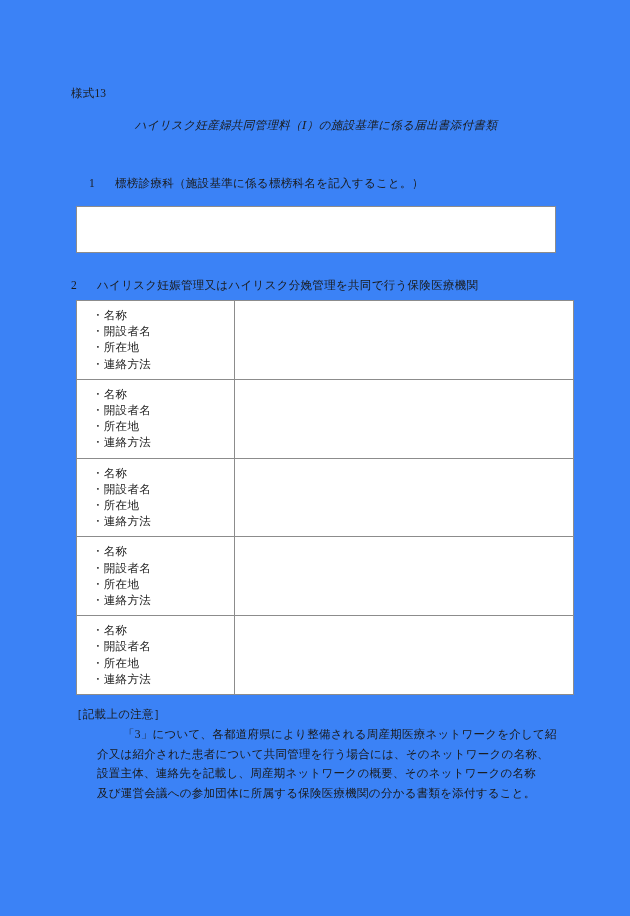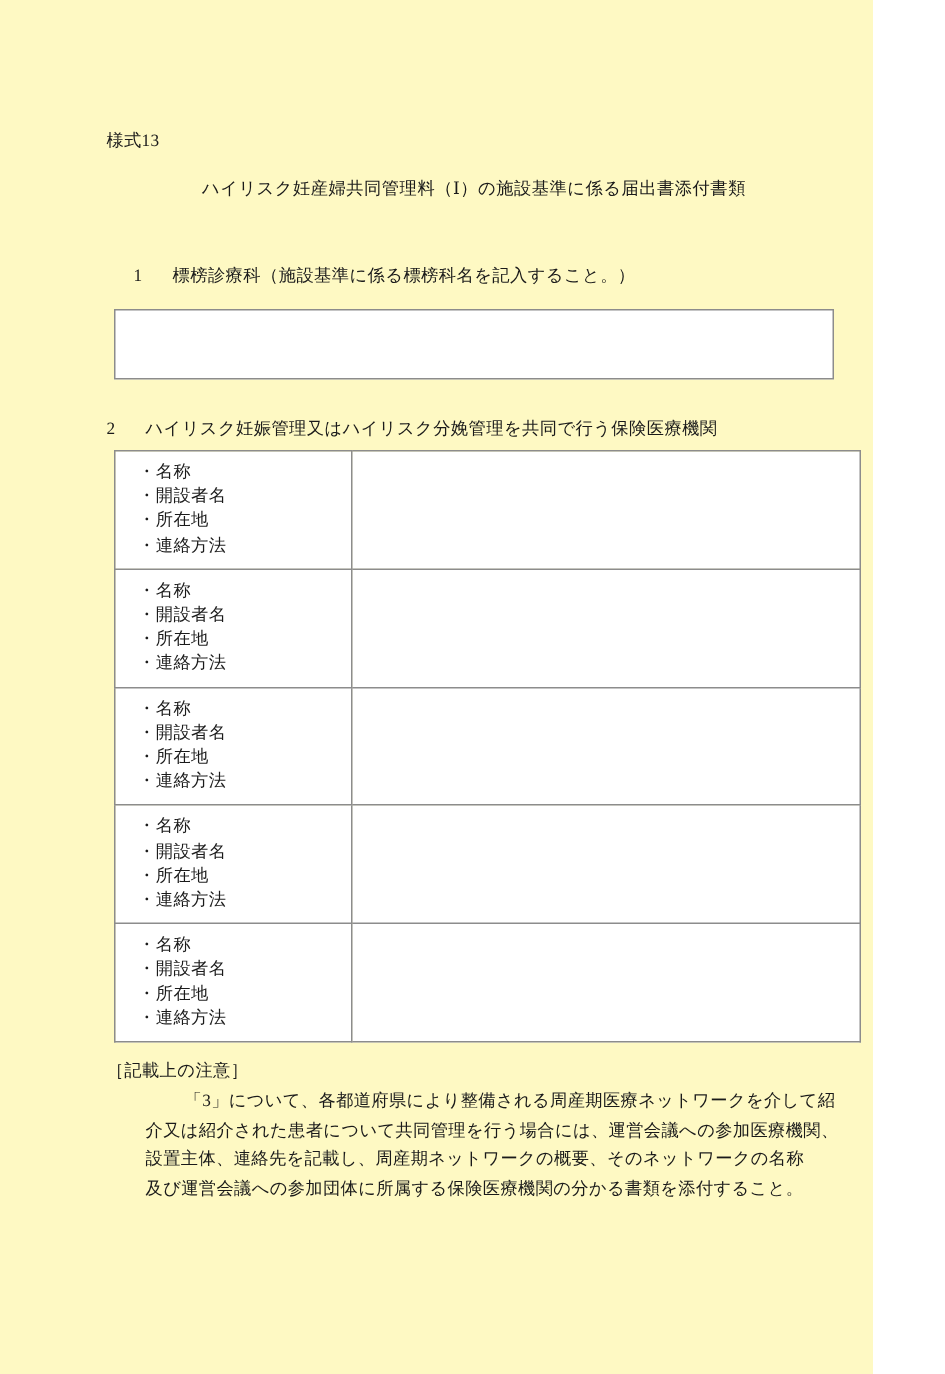--- a/index.html
+++ b/index.html
@@ -7,23 +7,23 @@
     padding: 0;
     background: #ffffff;
   }
   body {
     font-family: "Liberation Serif", "DejaVu Serif", serif;
     color: #1a1a1a;
     -webkit-font-smoothing: antialiased;
   }
   .page {
     position: relative;
-    width: 582px;
+    width: 630px;
     height: 916px;
-    background: #fef9c3;
+    background: #3b82f6;
     overflow: hidden;
   }
 
   
   .form-id {
     position: absolute;
     left: 71px;
     top: 86px;
     font-size: 11.5px;
     letter-spacing: 0.2px;
@@ -33,20 +33,21 @@
   
   .doc-title {
     position: absolute;
     left: 76px;
     top: 118px;
     width: 480px;
     text-align: center;
     font-size: 11.5px;
     letter-spacing: 0.35px;
     white-space: nowrap;
+    font-style: italic;
   }
 
   
   .section-heading {
     position: absolute;
     font-size: 11.5px;
     letter-spacing: 0.3px;
     white-space: nowrap;
   }
   .section-heading .num {
@@ -206,19 +207,19 @@
         </td>
         <td class="value-cell"></td>
       </tr>
     </tbody>
   </table>
 
   <div class="notes">
     <div class="notes-title">［記載上の注意］</div>
     <div class="notes-body">
       <div class="notes-line first">「3」について、各都道府県により整備される周産期医療ネットワークを介して紹</div>
-      <div class="notes-line">介又は紹介された患者について共同管理を行う場合には、運営会議への参加医療機関、</div>
+      <div class="notes-line">介又は紹介された患者について共同管理を行う場合には、そのネットワークの名称、</div>
       <div class="notes-line">設置主体、連絡先を記載し、周産期ネットワークの概要、そのネットワークの名称</div>
       <div class="notes-line">及び運営会議への参加団体に所属する保険医療機関の分かる書類を添付すること。</div>
     </div>
   </div>
 
 </div>
 
 </body></html>

